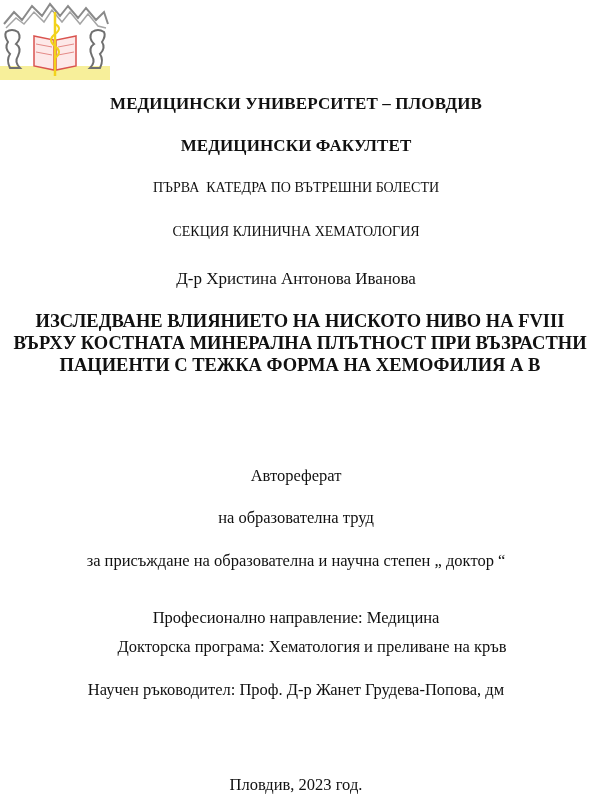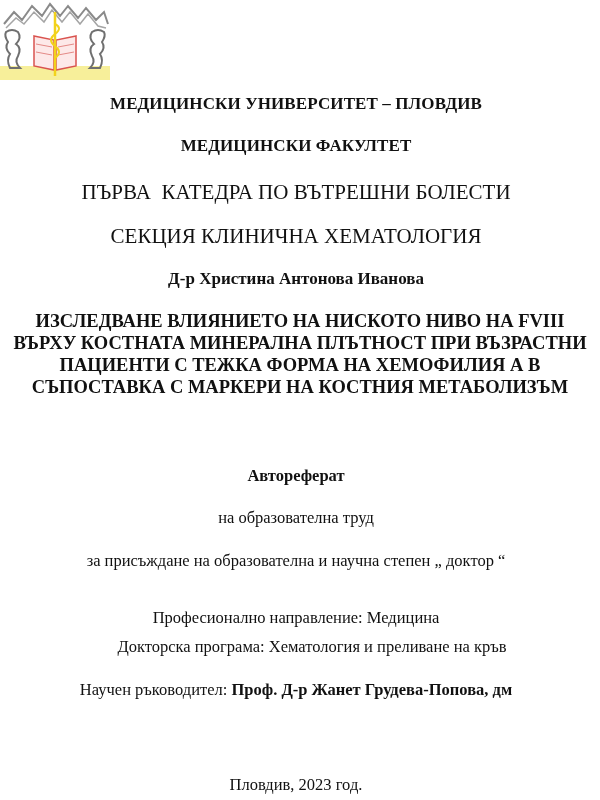--- a/index.html
+++ b/index.html
@@ -1,22 +1,22 @@
 <!DOCTYPE html>
 <html><head>
 <meta charset="utf-8">
 <style>
   html, body { margin: 0; padding: 0; background: #ffffff; }
   body { width: 600px; height: 800px; position: relative; overflow: hidden;
          font-family: "Liberation Serif", "DejaVu Serif", serif; color: #111; }
   .logo { position: absolute; left: 0; top: 0; width: 112px; height: 84px; }
   .line { position: absolute; left: 0; width: 592px; text-align: center; white-space: nowrap; }
-  .b { font-weight: bold; }
+  .b { font-weight: normal; }
   .caps-b { font-weight: bold; font-size: 17px; letter-spacing: 0.1px; }
-  .caps-r { font-size: 21px; }
+  .caps-r { font-size: 14px; }
   .title-block { position: absolute; left: 0; top: 310px; width: 600px; text-align: center;
                  font-weight: bold; font-size: 18.5px; line-height: 22px; }
   .title-block div { white-space: nowrap; }
   .reg { font-size: 16.5px; }
 </style>
 </head>
 <body>
 
 <div class="logo">
   <svg width="112" height="84" viewBox="0 0 112 84">
@@ -46,21 +46,20 @@
 <div class="line caps-b" style="top:136px;">МЕДИЦИНСКИ ФАКУЛТЕТ</div>
 <div class="line caps-r" style="top:180px; white-space: pre;">ПЪРВА  КАТЕДРА ПО ВЪТРЕШНИ БОЛЕСТИ</div>
 <div class="line caps-r" style="top:224px;">СЕКЦИЯ КЛИНИЧНА ХЕМАТОЛОГИЯ</div>
 
 <div class="line b" style="top:269px; font-size:17px;">Д-р Христина Антонова Иванова</div>
 
 <div class="title-block">
   <div>ИЗСЛЕДВАНЕ ВЛИЯНИЕТО НА НИСКОТО НИВО НА FVIII</div>
   <div>ВЪРХУ КОСТНАТА МИНЕРАЛНА ПЛЪТНОСТ ПРИ ВЪЗРАСТНИ</div>
   <div>ПАЦИЕНТИ С ТЕЖКА ФОРМА НА ХЕМОФИЛИЯ А В</div>
-  <div>СЪПОСТАВКА С МАРКЕРИ НА КОСТНИЯ МЕТАБОЛИЗЪМ</div>
 </div>
 
 <div class="line b" style="top:466px; font-size:16.5px;">Автореферат</div>
 <div class="line reg" style="top:508px;">на образователна труд</div>
 <div class="line reg" style="top:551px;">за присъждане на образователна и научна степен „ доктор “</div>
 <div class="line reg" style="top:608px;">Професионално направление: Медицина</div>
 <div class="line reg" style="top:637px;padding-left:16px;">Докторска програма: Хематология и преливане на кръв</div>
 <div class="line reg" style="top:680px;">
   <span style="white-space:pre;margin-top:20px;">Научен ръководител: </span><span class="b">Проф. Д-р Жанет Грудева-Попова, дм</span>
 </div>

